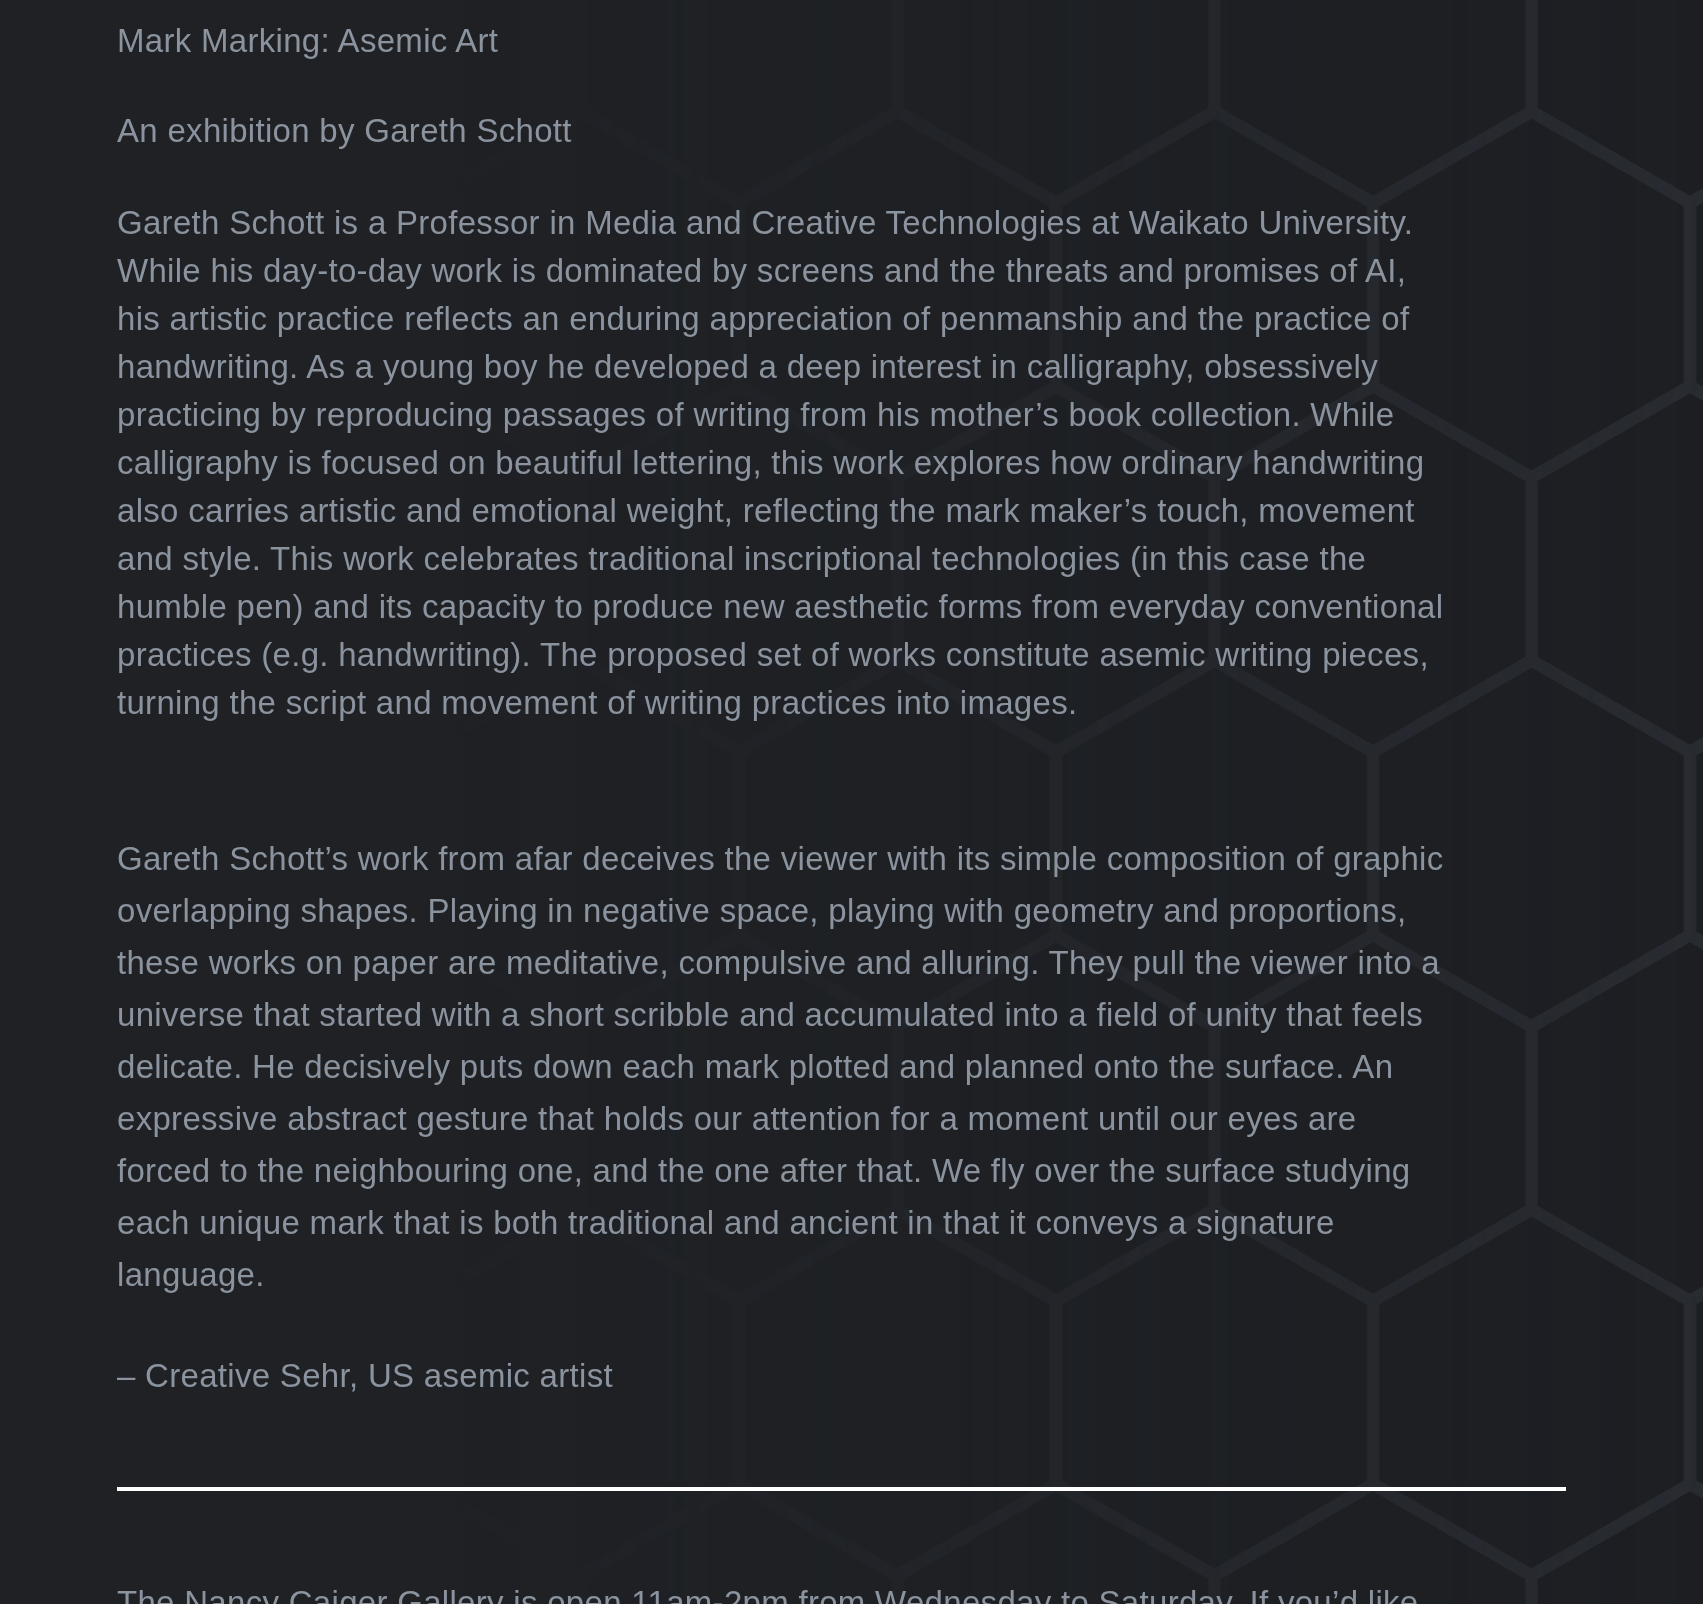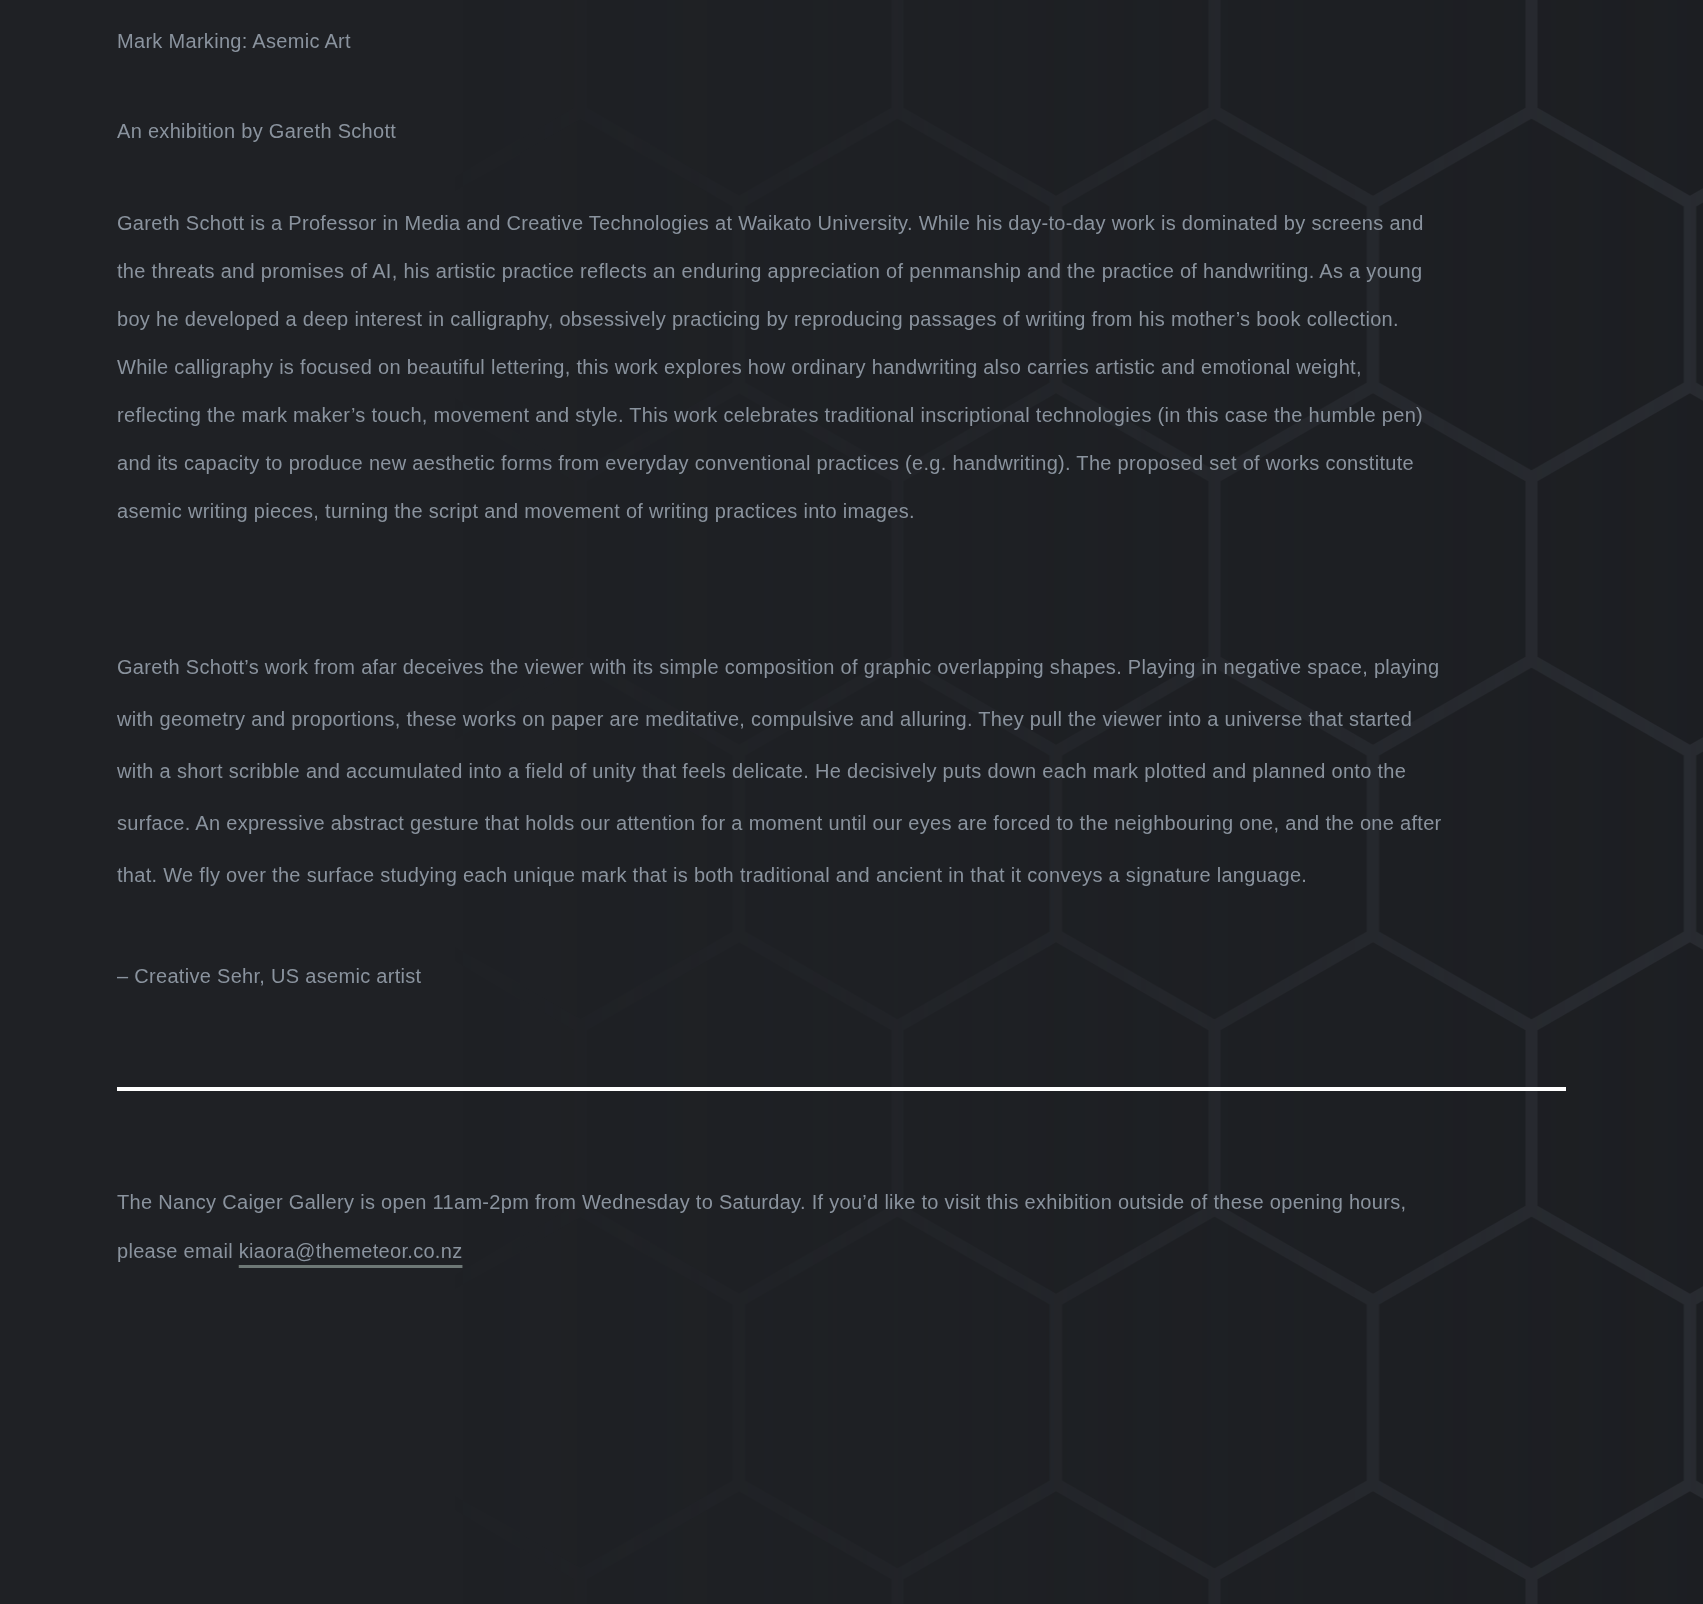--- a/index.html
+++ b/index.html
@@ -30,21 +30,21 @@
       rgba(0,0,0,0.95) 0%, rgba(0,0,0,0.55) 28%,
       rgba(0,0,0,0.18) 52%, rgba(0,0,0,0) 74%);
   }
 
   .content {
     position: relative;
     padding: 17px 137px 40px 117px; 
   }
 
   p {
-    font-size: 20px;
+    font-size: 33px;
     line-height: 48px;
     letter-spacing: 0.3px;
     max-width: 1332px;
   }
 
   .title        { margin-bottom: 42px; }
   .subtitle     { margin-bottom: 44px; }
   .bio          { margin-bottom: 106px; }
   .quote        { line-height: 52px; margin-bottom: 51px; }
   .attribution  { margin-bottom: 87px; }

